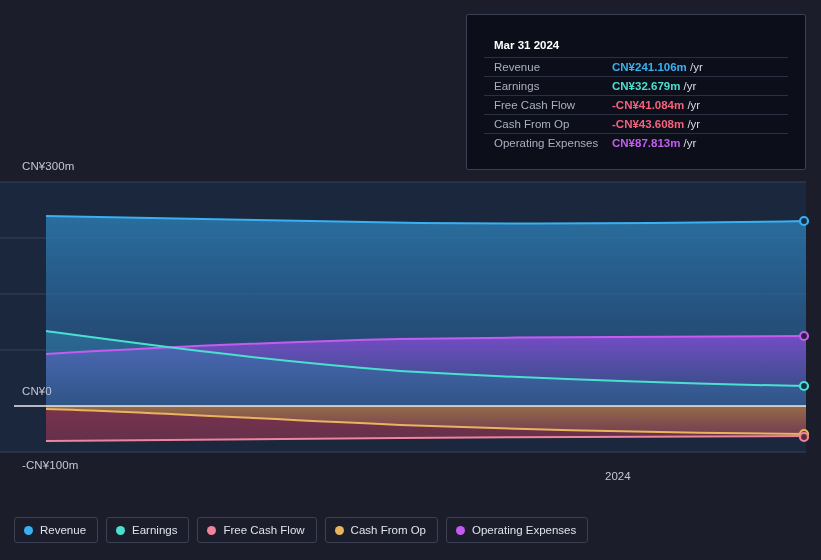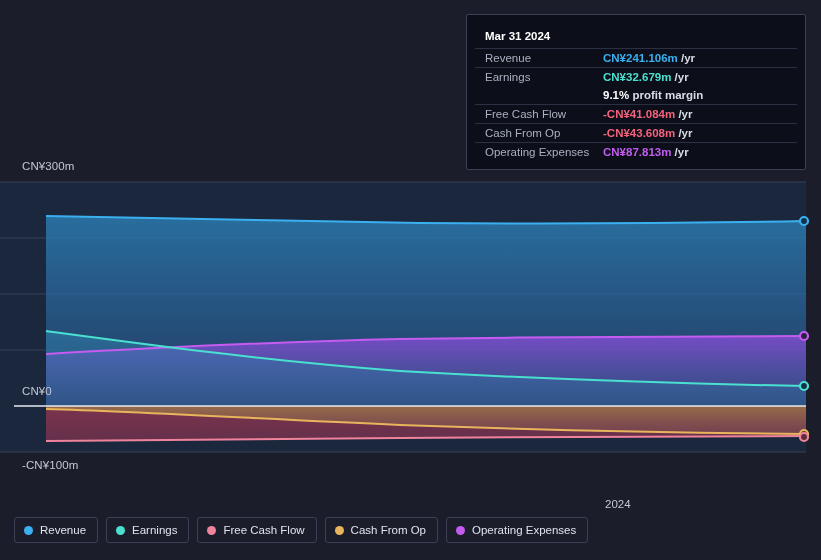--- a/index.html
+++ b/index.html
@@ -30,33 +30,33 @@
     color: #c3c8d4;
     font-size: 11.5px;
     letter-spacing: .1px;
     white-space: nowrap;
   }
   #lbl-300m { left: 22px; top: 160px; text-align: right; }
   #lbl-0    { left: 22px; top: 385px; }
   #lbl-n100m{ left: 22px; top: 459px; }
   #lbl-year {
     position: absolute;
-    left: 605px; top: 498px;
+    left: 605px; top: 470px;
     color: #c3c8d4; font-size: 11.5px;
   }
 
   
   #tooltip {
     position: absolute;
     left: 466px; top: 14px;
     width: 340px;
     background: #0c0f1a;
     border: 1px solid #3b4154;
     border-radius: 2px;
-    padding: 8px;
+    padding: 17px;
     font-size: 11.5px;
     color: #d8dce6;
     z-index: 10;
   }
   #tooltip .tt-title {
     padding: 7px 10px 6px 10px;
     font-weight: bold;
     color: #ffffff;
     font-size: 11.5px;
   }
@@ -69,21 +69,21 @@
   }
   .tt-row.noline { border-top: none; }
   .tt-key {
     width: 118px;
     color: #aab0c0;
     font-size: 11.5px;
     flex: 0 0 118px;
   }
   .tt-val { font-size: 11.5px; }
   .tt-val b { font-weight: bold; text-align: center; }
-  .tt-unit { color: #d8dce6; font-weight: bold; }
+  .tt-unit { color: #d8dce6; font-weight: normal; }
 
   
   #legend {
     position: absolute;
     left: 14px; top: 517px;
     display: flex;
     gap: 8px;
   }
   .legend-item {
     display: flex;
@@ -186,26 +186,20 @@
       </div>
     </div>
 
     <div class="tt-row">
       <div class="tt-key">Earnings</div>
       <div class="tt-val">
         <b style="color:#4ae0d0">CN¥32.679m</b><span class="tt-unit"> /yr</span>
       </div>
     </div>
 
-    <div class="tt-row noline">
-      <div class="tt-key"></div>
-      <div class="tt-val">
-        <b style="color:#ffffff">9.1%</b><span class="tt-unit"> profit margin</span>
-      </div>
-    </div>
 
     <div class="tt-row">
       <div class="tt-key">Free Cash Flow</div>
       <div class="tt-val">
         <b style="color:#f4627c">-CN¥41.084m</b><span class="tt-unit"> /yr</span>
       </div>
     </div>
 
     <div class="tt-row">
       <div class="tt-key">Cash From Op</div>

